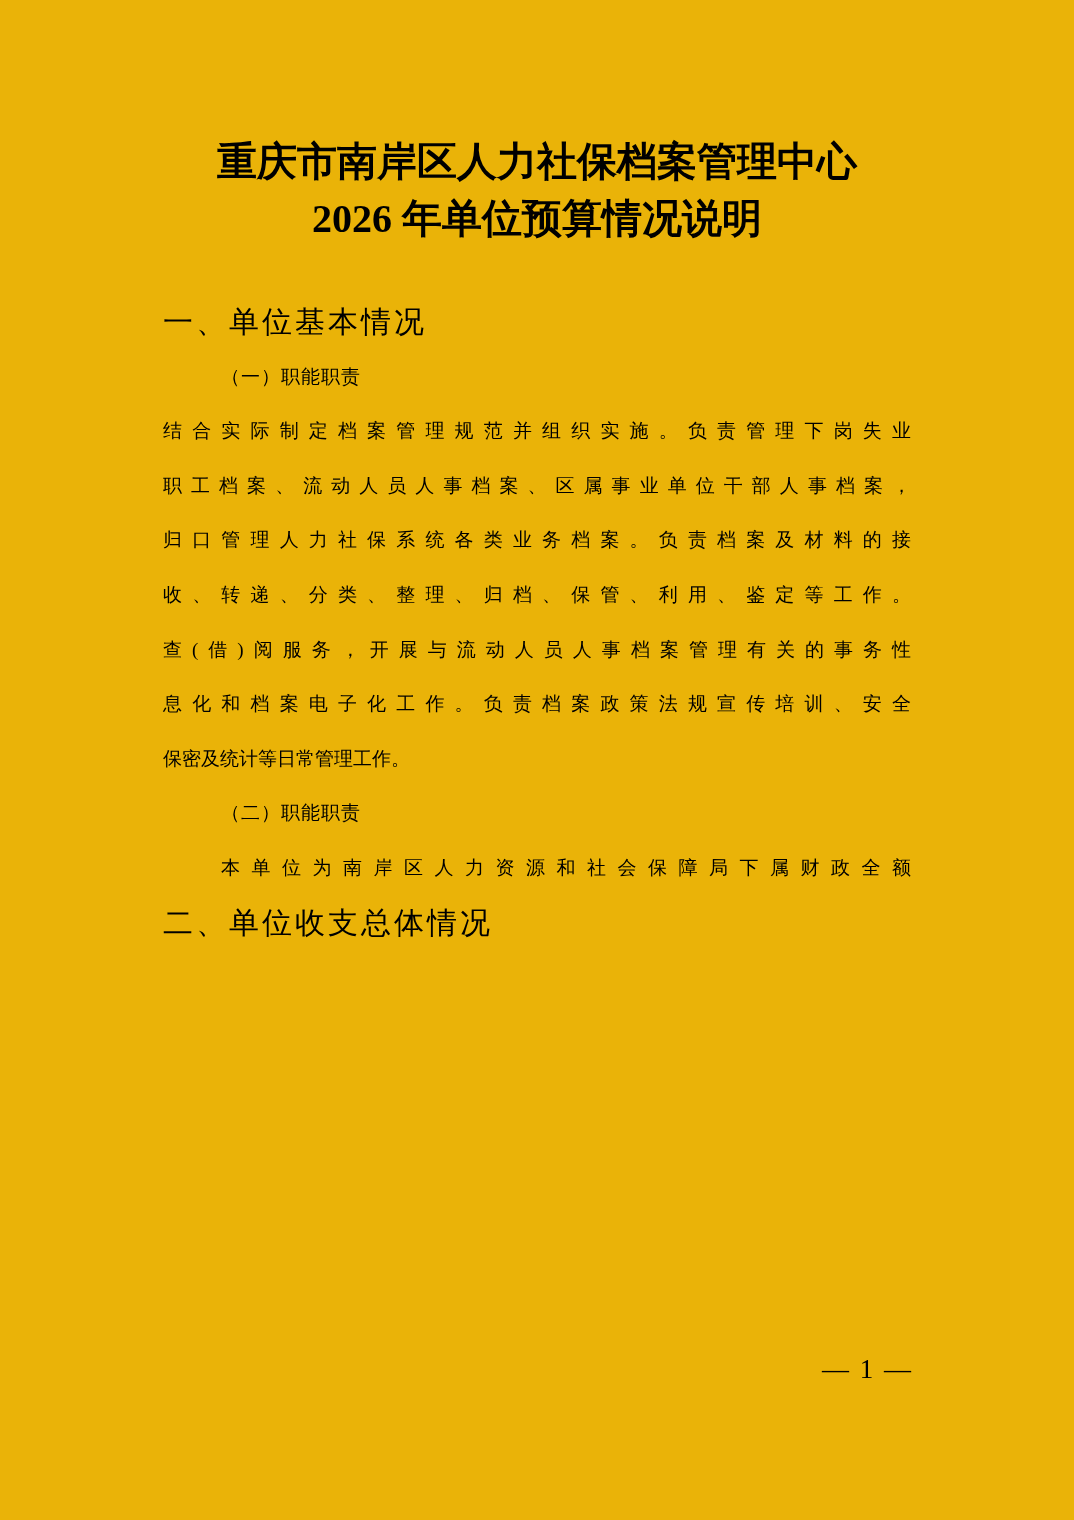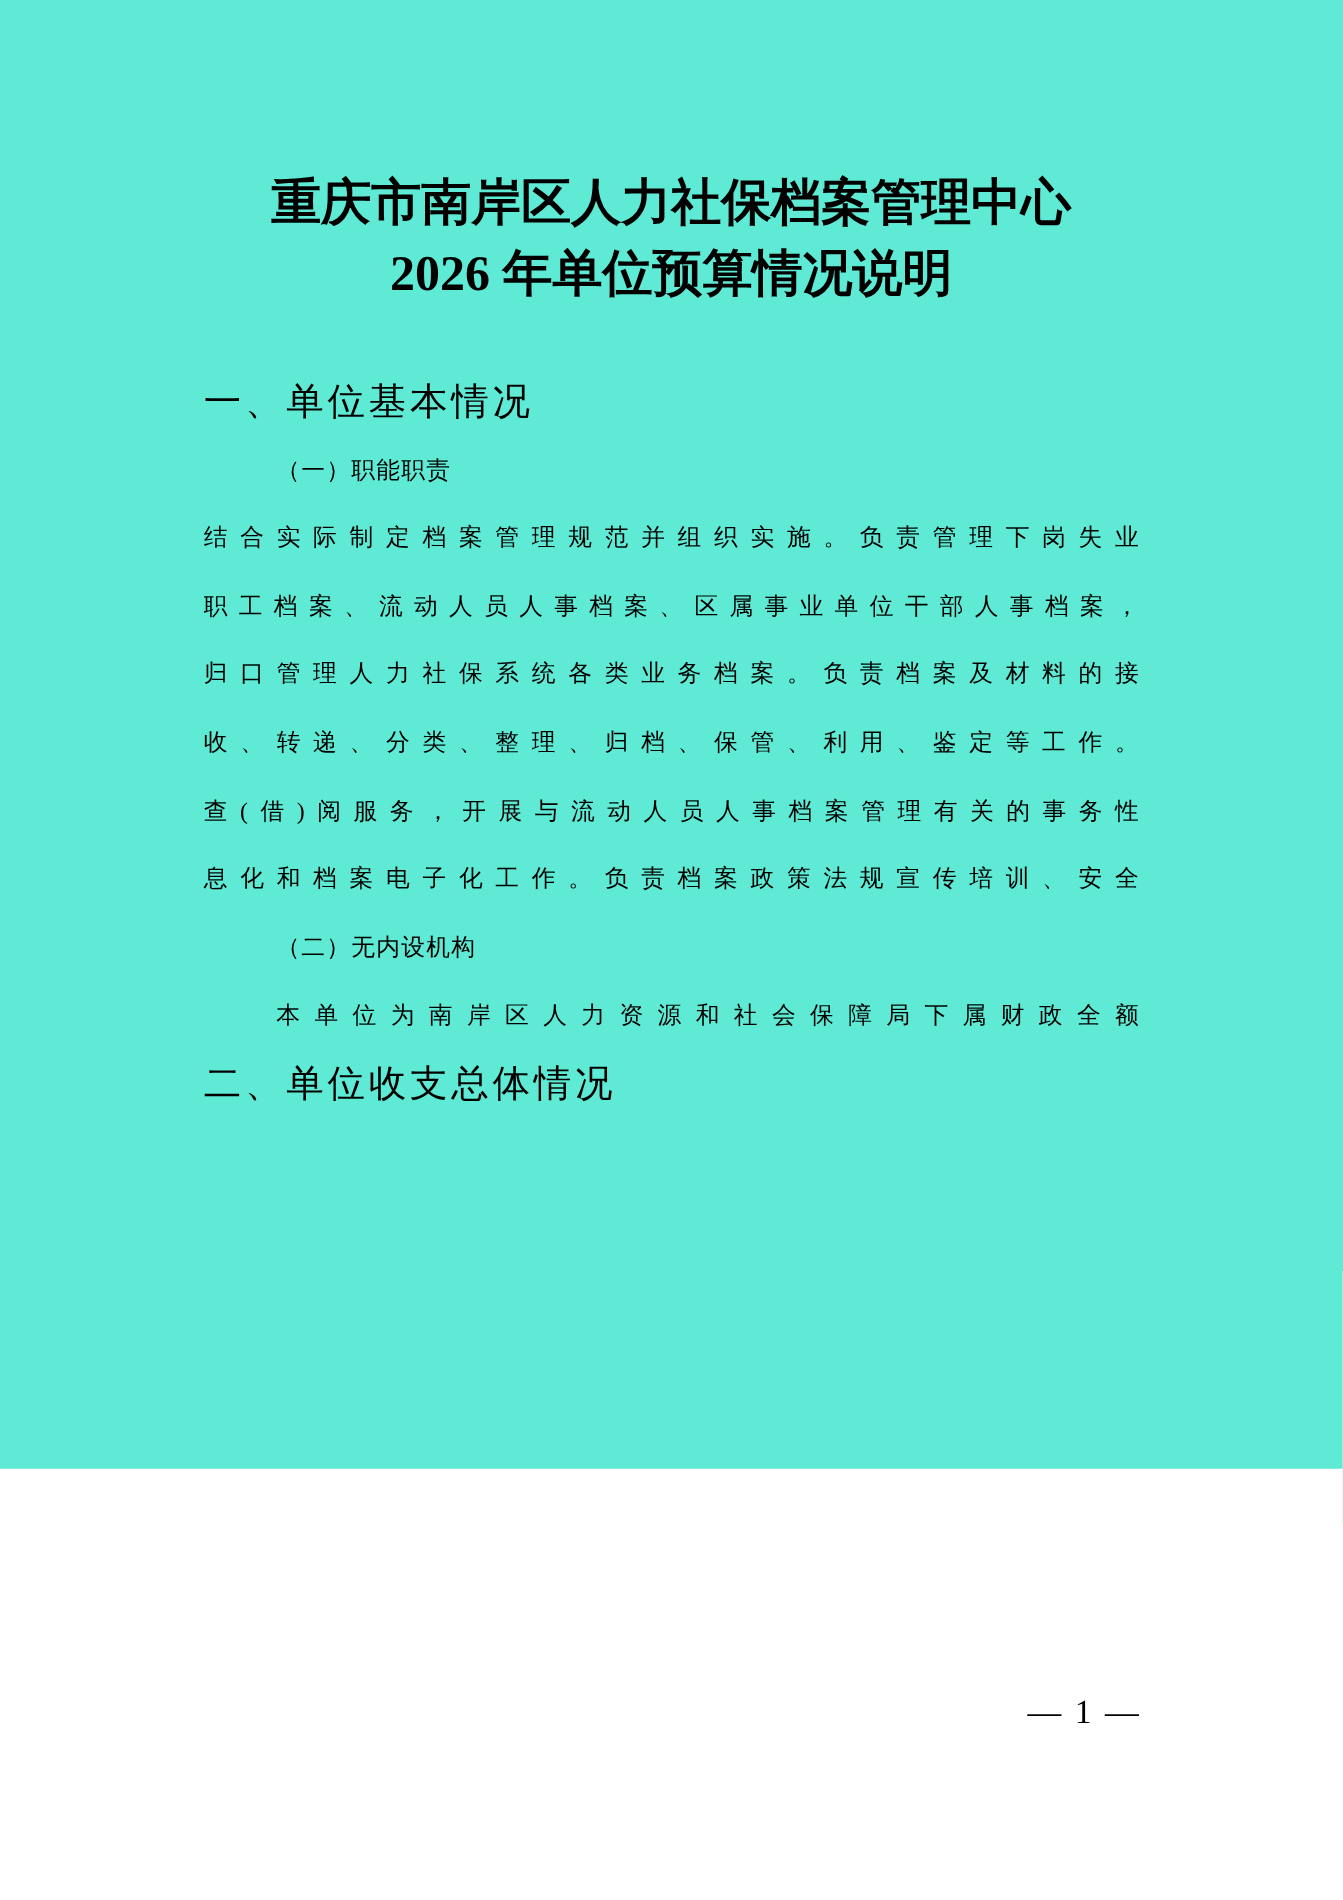--- a/index.html
+++ b/index.html
@@ -10,23 +10,23 @@
   body {
     width: 1074px;
     height: 1520px;
     position: relative;
     overflow: hidden;
     color: #000000;
     font-family: "Liberation Serif", "DejaVu Serif", serif;
   }
   .page {
     width: 1074px;
-    height: 1175px;
+    height: 1520px;
     position: relative;
-    background: #5eead4;
+    background: #eab308;
   }
   .doc-title {
     padding-top: 133px;
     text-align: center;
     font-weight: bold;
     font-size: 40px;
     line-height: 57px;
     font-family: "Liberation Serif", "DejaVu Serif", serif;
   }
   .content {
@@ -83,22 +83,23 @@
     <div class="line h2">一、单位基本情况</div>
 
     <div class="line sub indent">（一）职能职责</div>
 
     <div class="line">结合实际制定档案管理规范并组织实施。负责管理下岗失业</div>
     <div class="line">职工档案、流动人员人事档案、区属事业单位干部人事档案，</div>
     <div class="line">归口管理人力社保系统各类业务档案。负责档案及材料的接</div>
     <div class="line">收、转递、分类、整理、归档、保管、利用、鉴定等工作。</div>
     <div class="line">查(借)阅服务，开展与流动人员人事档案管理有关的事务性</div>
     <div class="line">息化和档案电子化工作。负责档案政策法规宣传培训、安全</div>
+    <div class="line end">保密及统计等日常管理工作。</div>
 
-    <div class="line sub indent">（二）无内设机构</div>
+    <div class="line sub indent">（二）职能职责</div>
 
     <div class="line indent">本单位为南岸区人力资源和社会保障局下属财政全额</div>
 
     <div class="line h2">二、单位收支总体情况</div>
 
   </div>
 
   <div class="footer-pageno">— 1 —</div>
 
 </div>

